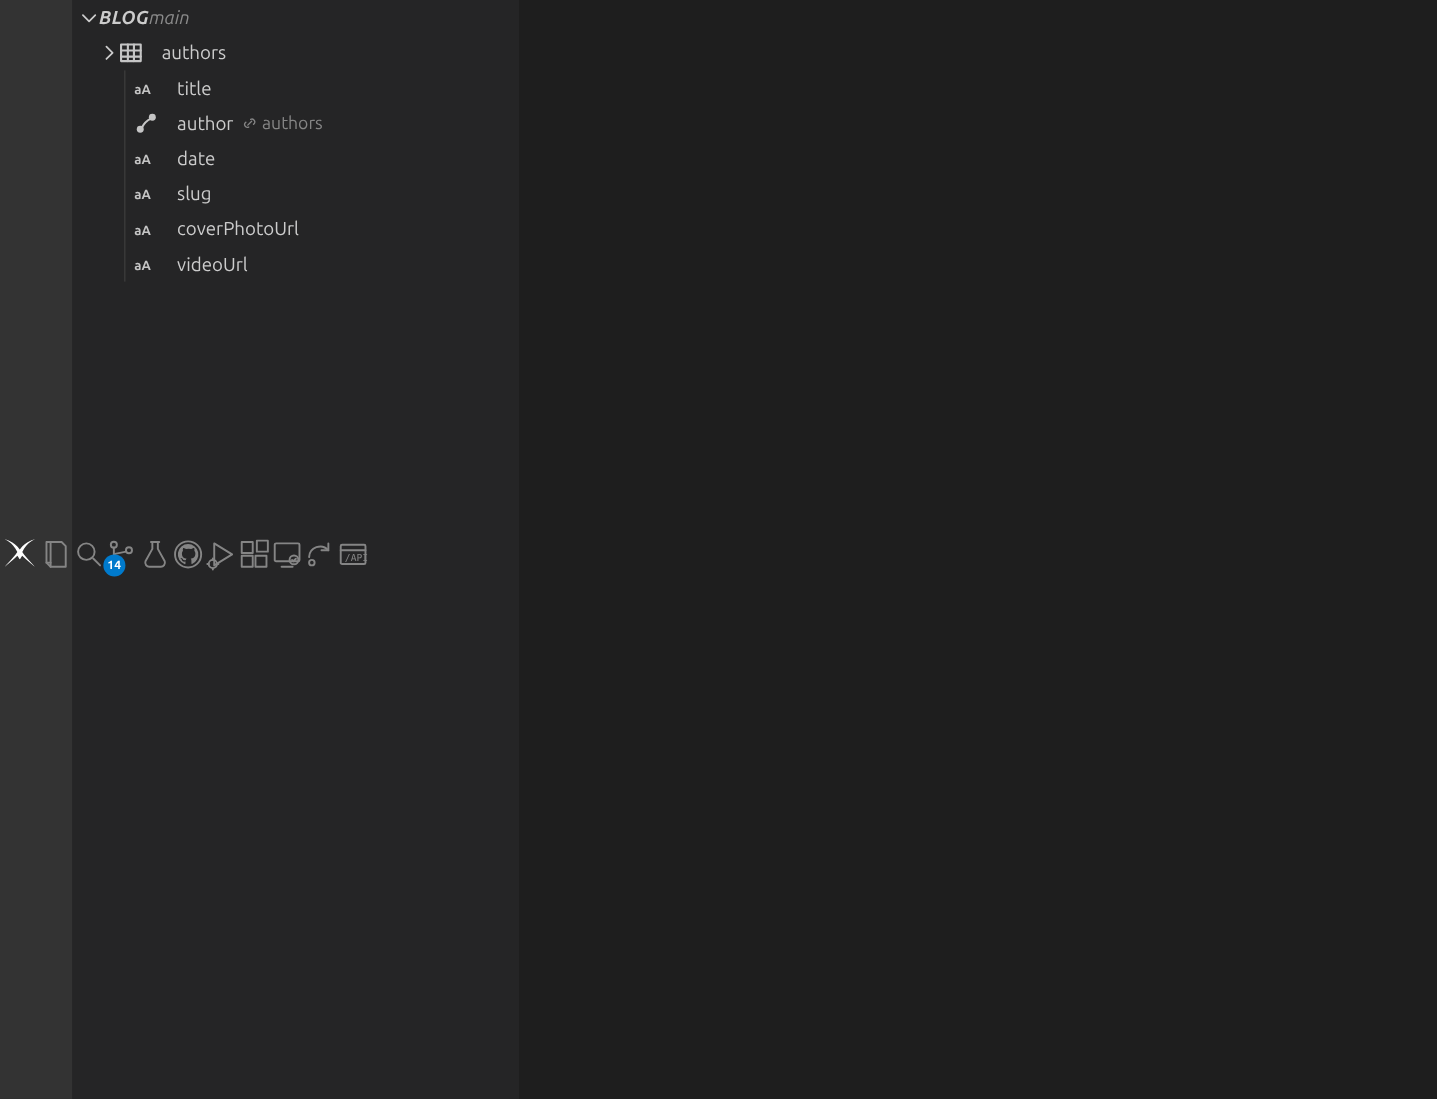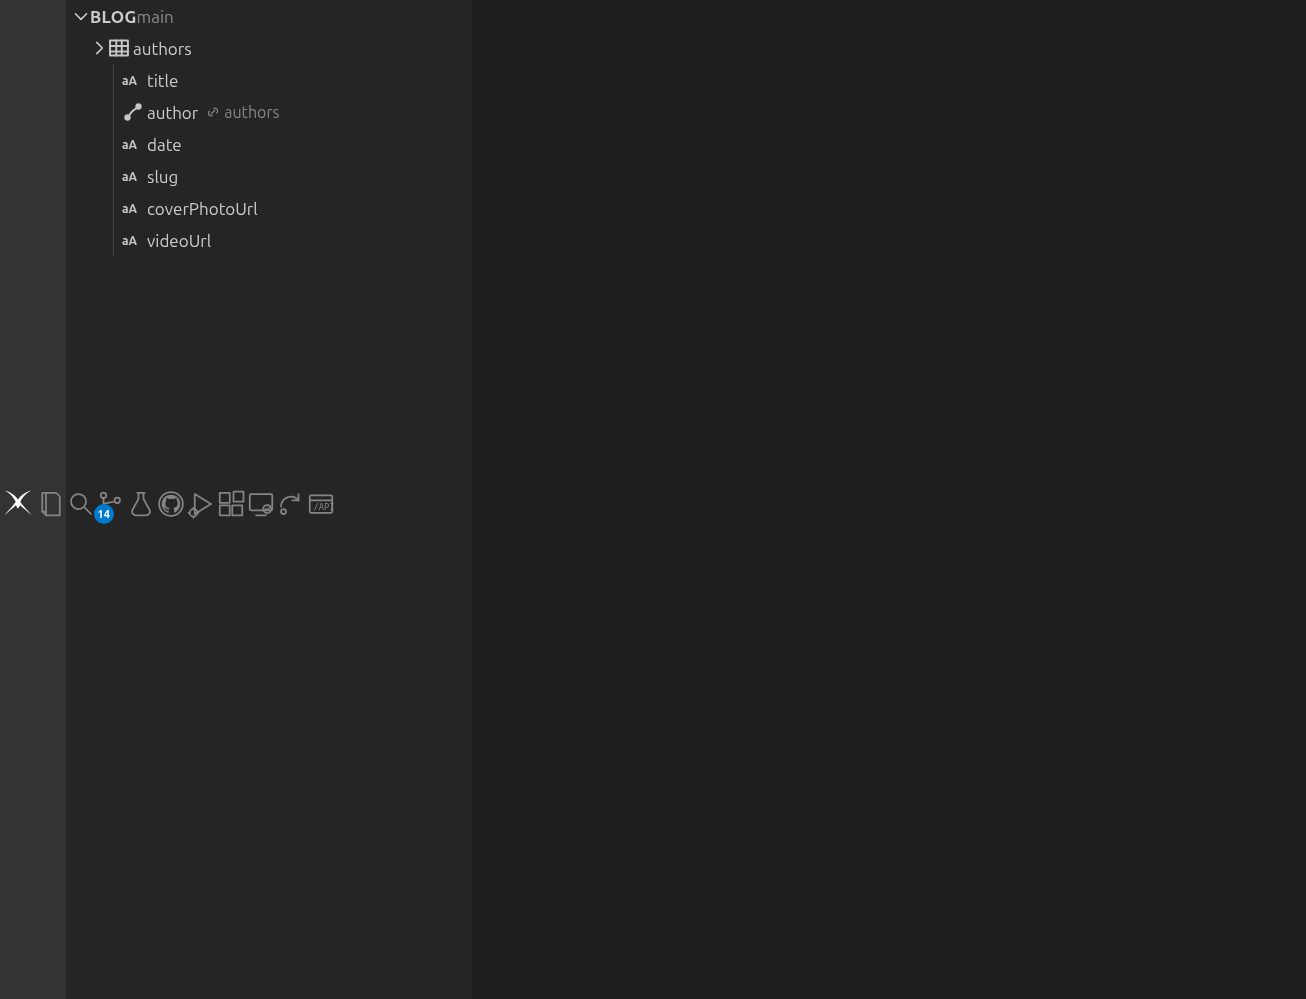--- a/index.html
+++ b/index.html
@@ -87,29 +87,29 @@
     color: #cccccc;
   }
   .row .chev {
     width: 18px; height: 18px;
     display:flex;align-items:center;justify-content:center;
     flex-shrink:0;
   }
   .row .icon-slot {
     width: 22px; height: 22px;
     display:flex;align-items:center;justify-content:center;
-    margin-right: 3px;
+    margin-right: 17px;
     flex-shrink:0;
     color:#c5c5c5;
   }
   .row.selected { background: #37373d; }
   .row-actions { margin-left: auto; display: flex; gap: 10px; color: #c5c5c5;}
   .row-actions svg { width: 18px; height:18px; }
 
-  .row.db { padding-left: 6px; font-weight: 400;}
+  .row.db { padding-left: 6px; font-weight: 400; font-style: italic;}
   .row.db .db-name { font-weight: 700; color:#cccccc; letter-spacing:0.3px;}
   .row.db .branch { color: #8a8a8a; }
 
   .row.table0 { padding-left: 24px; }
   .row.table1 { padding-left: 24px; }
   .row.col   { padding-left: 56px; }
 
   .link-ref { color: #858585; margin-left: 8px; display:flex; align-items:center; gap:4px; font-size:16px;}
   .link-ref svg{ width:14px;height:14px; }
 

